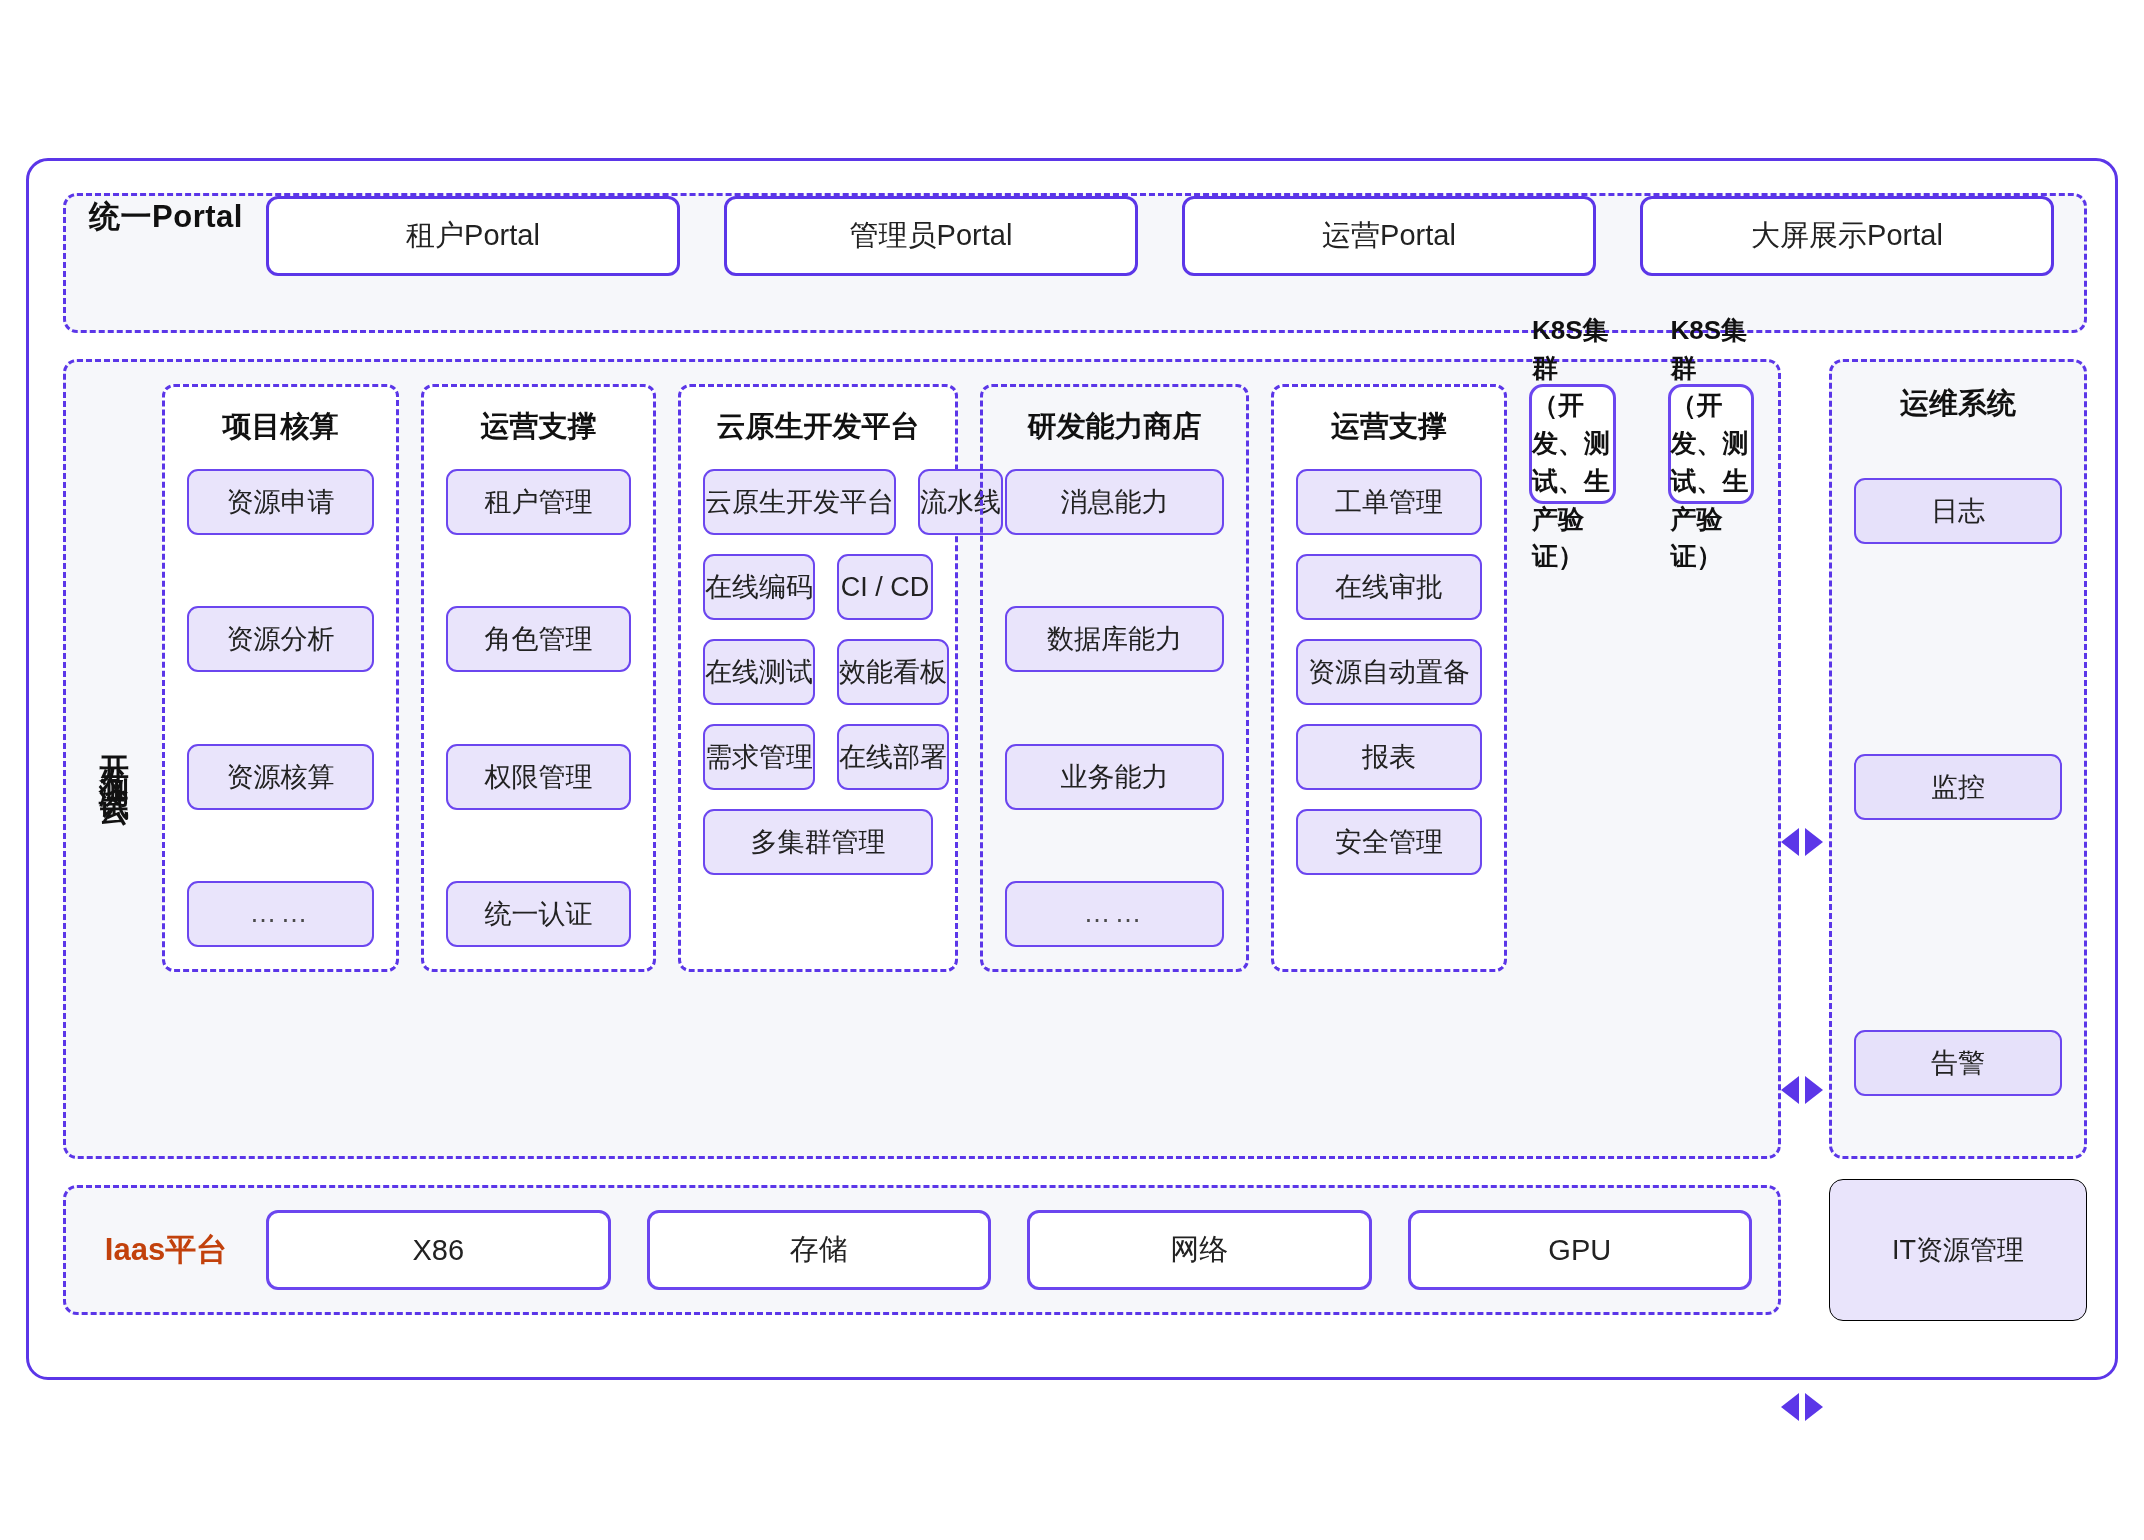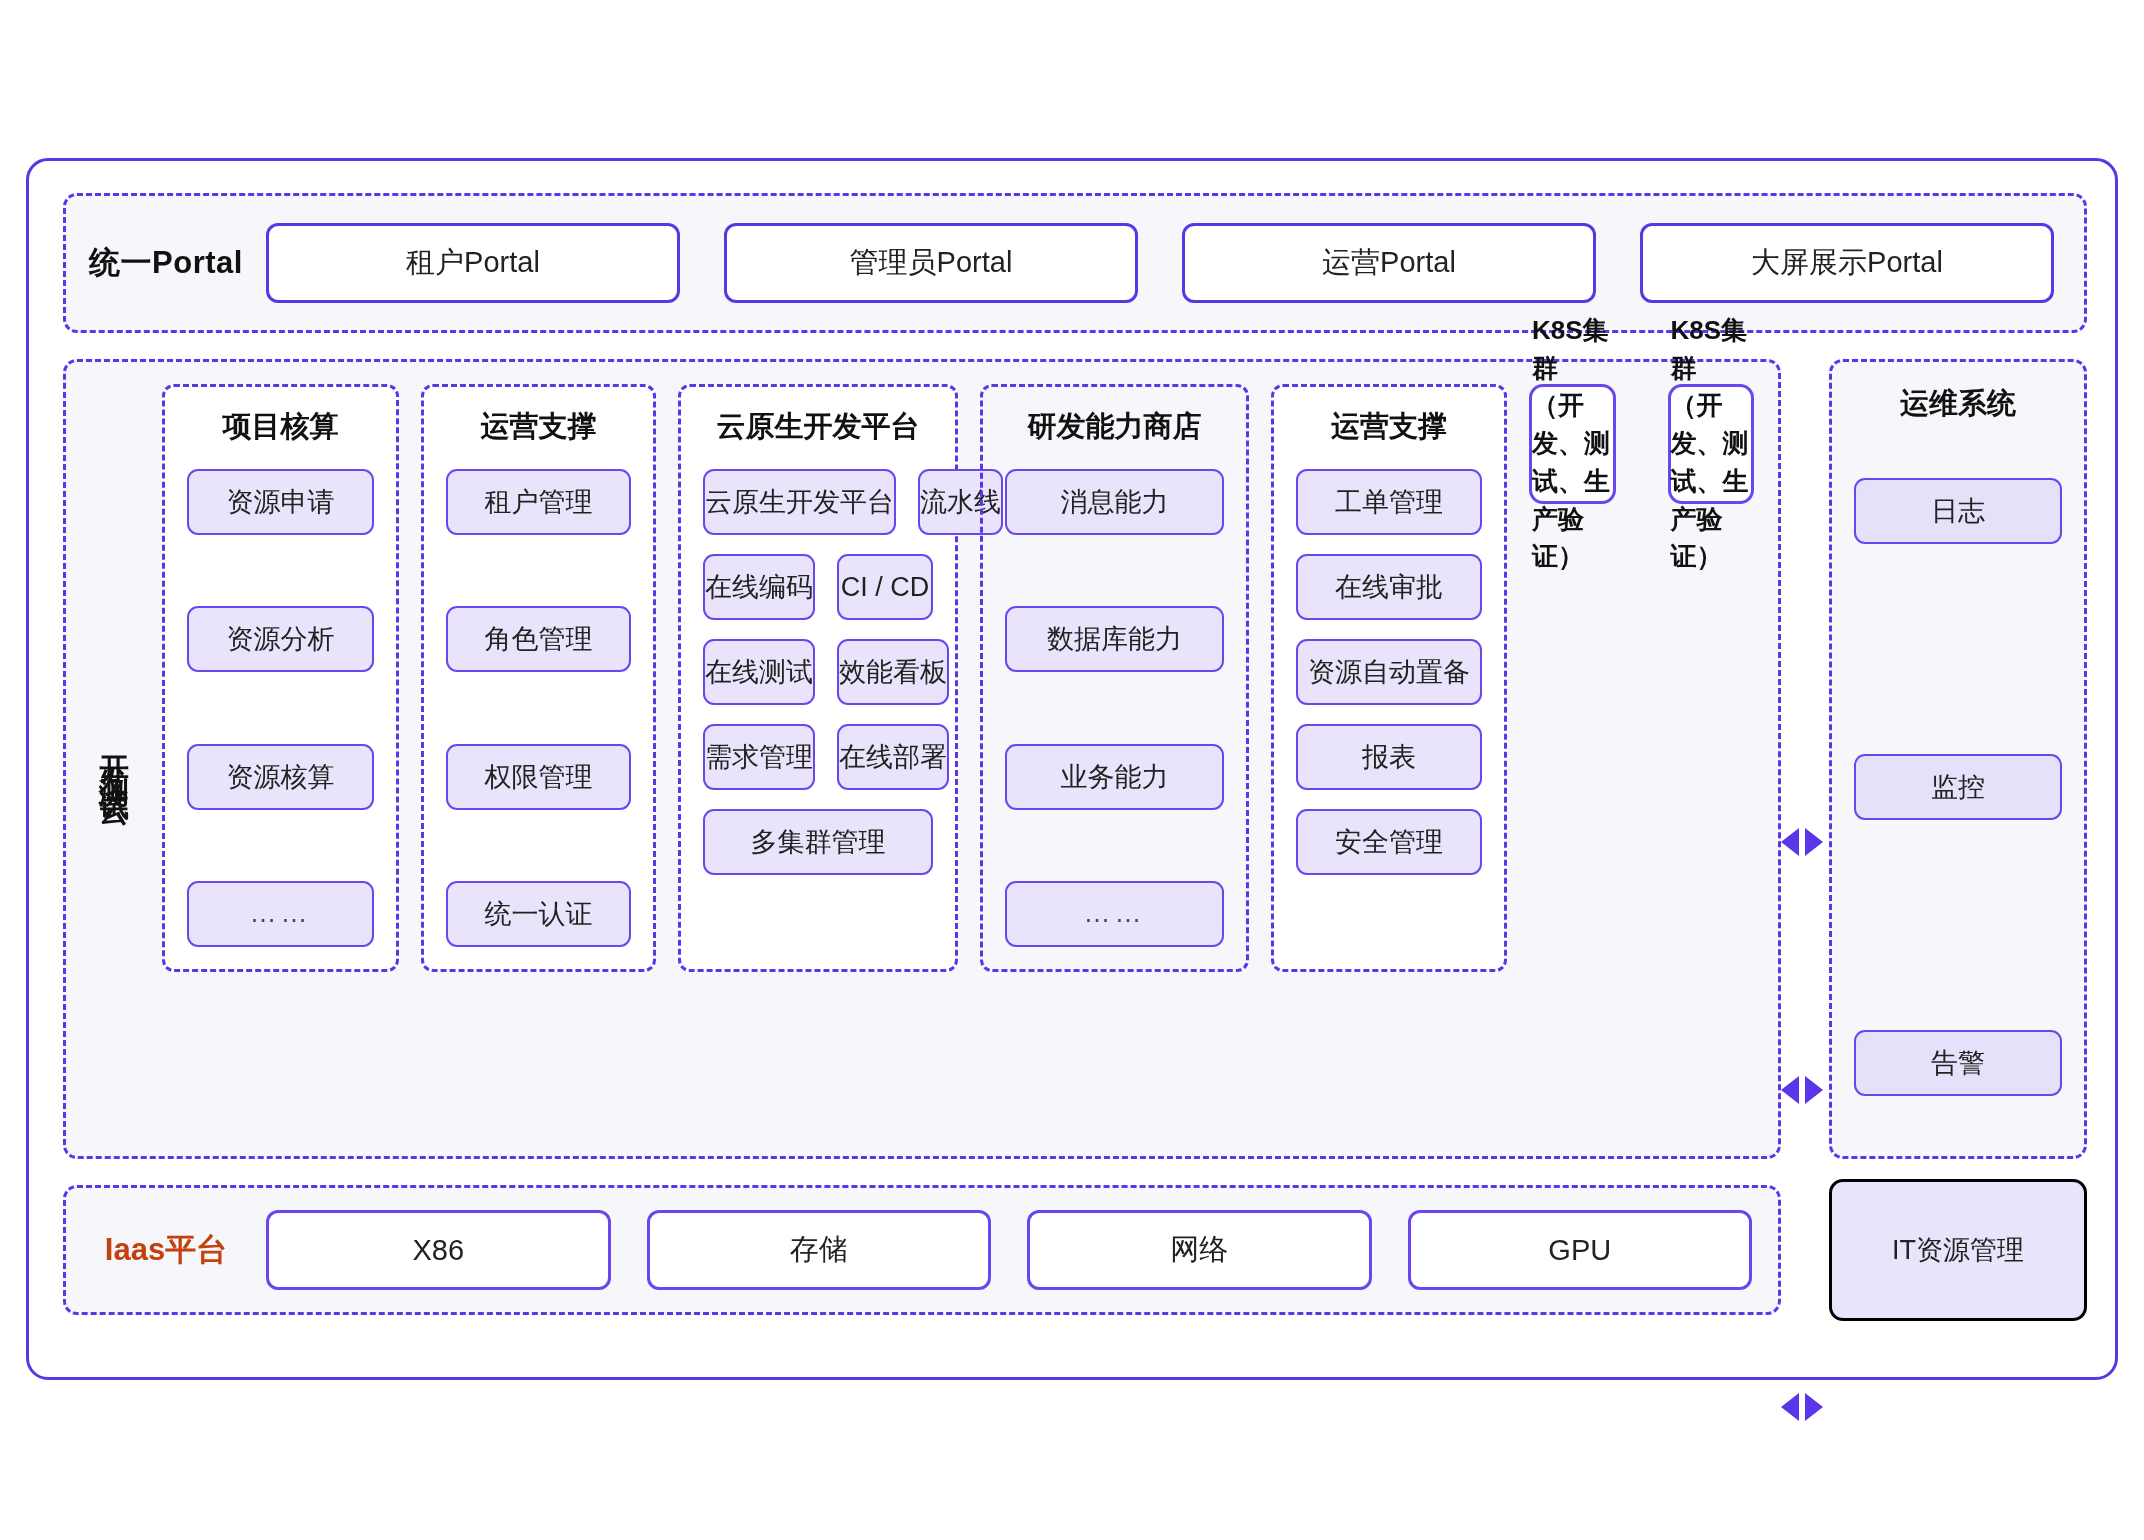--- a/index.html
+++ b/index.html
@@ -28,21 +28,21 @@
     border-radius:14px;
     background:#f6f7fa;
     box-sizing:border-box;
     position:absolute;
   }
 
   
   .portal-band{
     left:34px;top:32px;
     width:2024px;height:140px;
-    display:flex;align-items:center;
+    display:flex;
   }
   .portal-label{
     width:200px;flex:0 0 200px;
     text-align:center;
     font-size:31px;font-weight:bold;color:#111;
     letter-spacing:.5px;
   }
   .portal-items{
     flex:1;display:flex;gap:44px;padding-right:30px;
   }
@@ -215,21 +215,21 @@
     border:3px solid #6b46ef;
     border-radius:12px;
     background:#ffffff;
     display:flex;align-items:center;justify-content:center;
     font-size:29px;color:#222;
   }
   .it-res{
     position:absolute;
     left:1800px;top:1018px;
     width:258px;height:142px;
-    border:3px solid #000000;
+    border:1px solid #000000;
     border-radius:14px;
     background:#e9e4fb;
     display:flex;align-items:center;justify-content:center;
     font-size:27px;color:#222;
     box-sizing:border-box;
   }
 </style>
 </head>
 <body>
 

